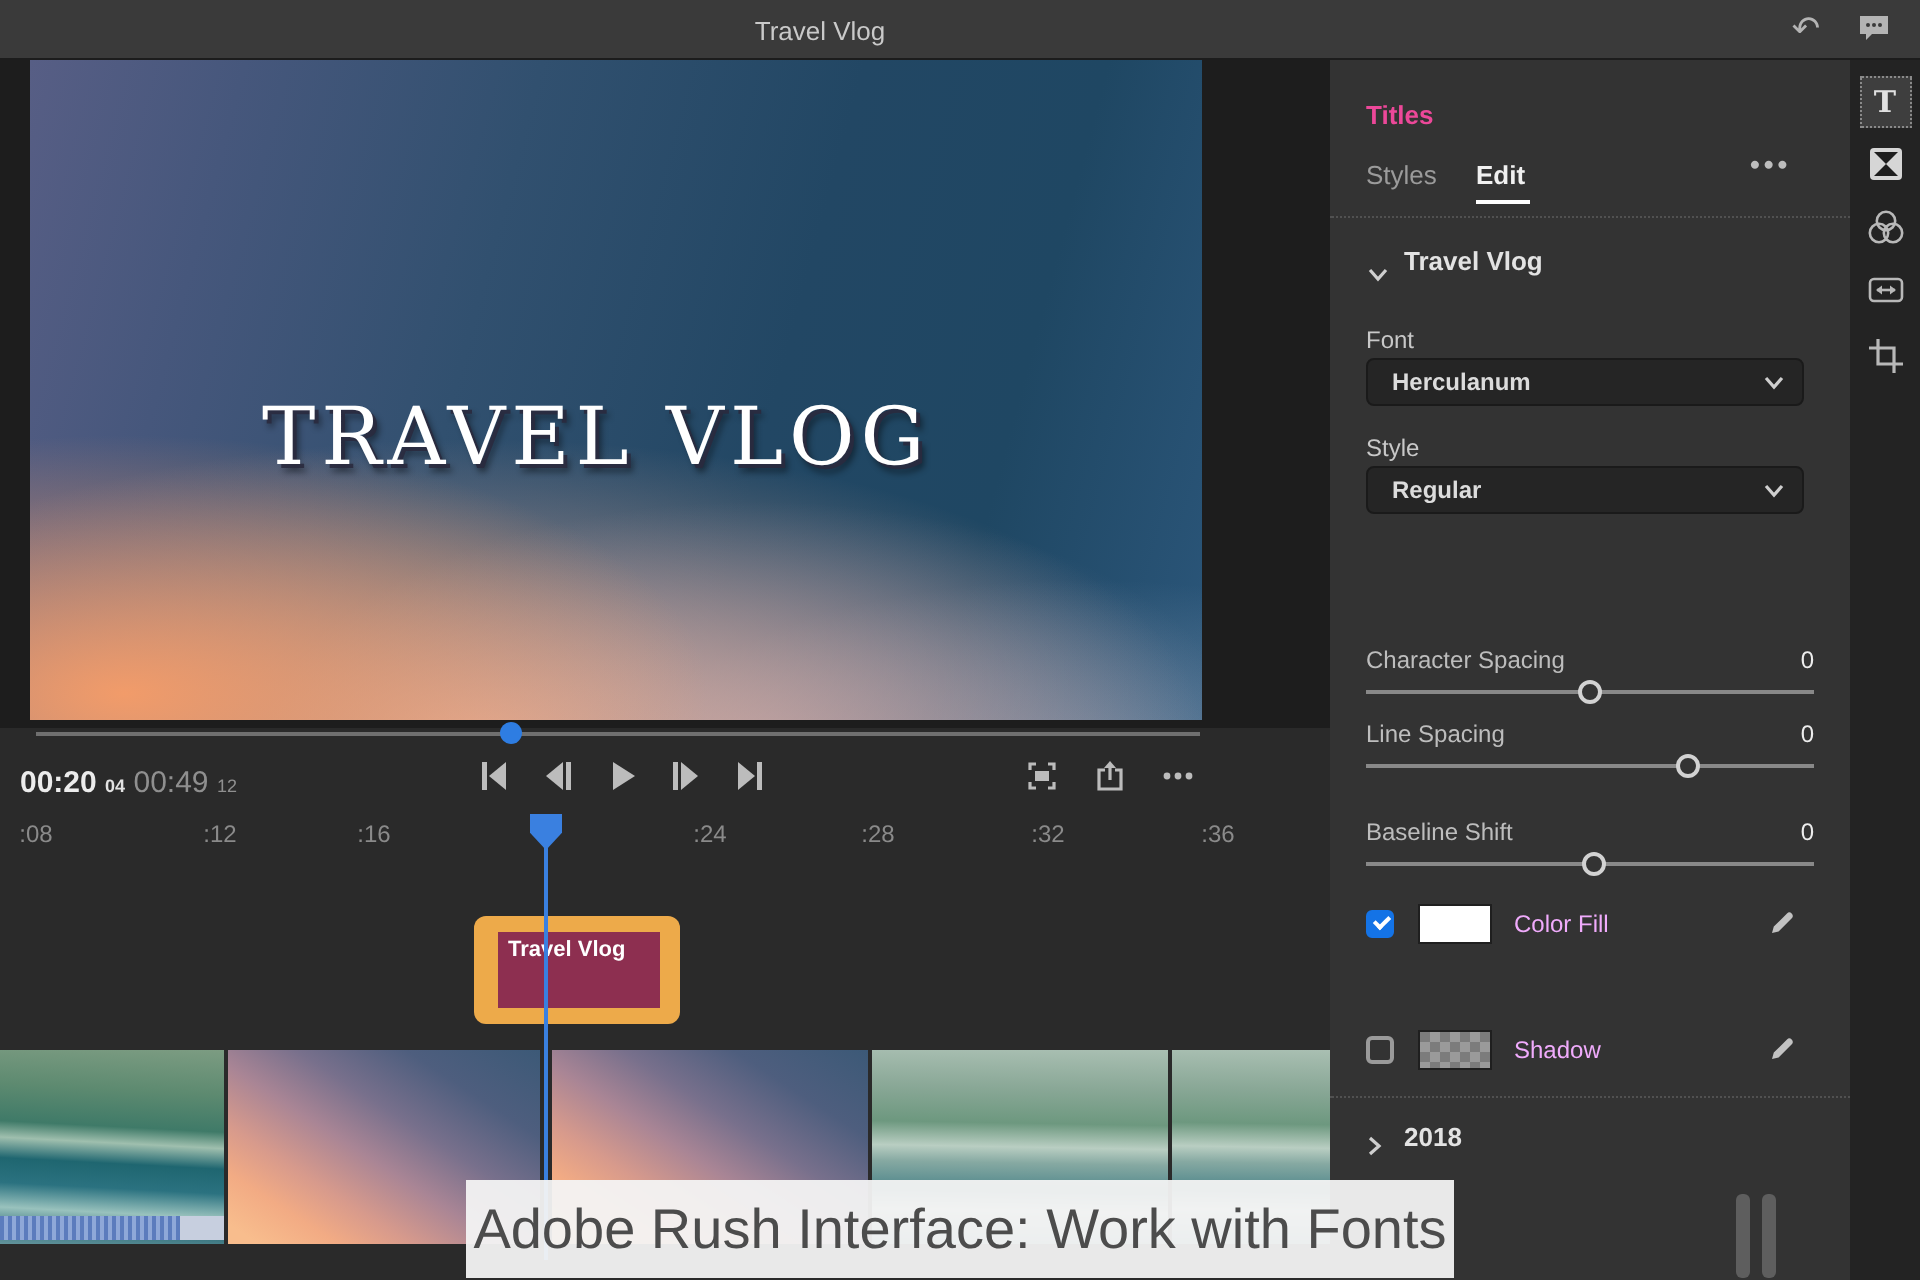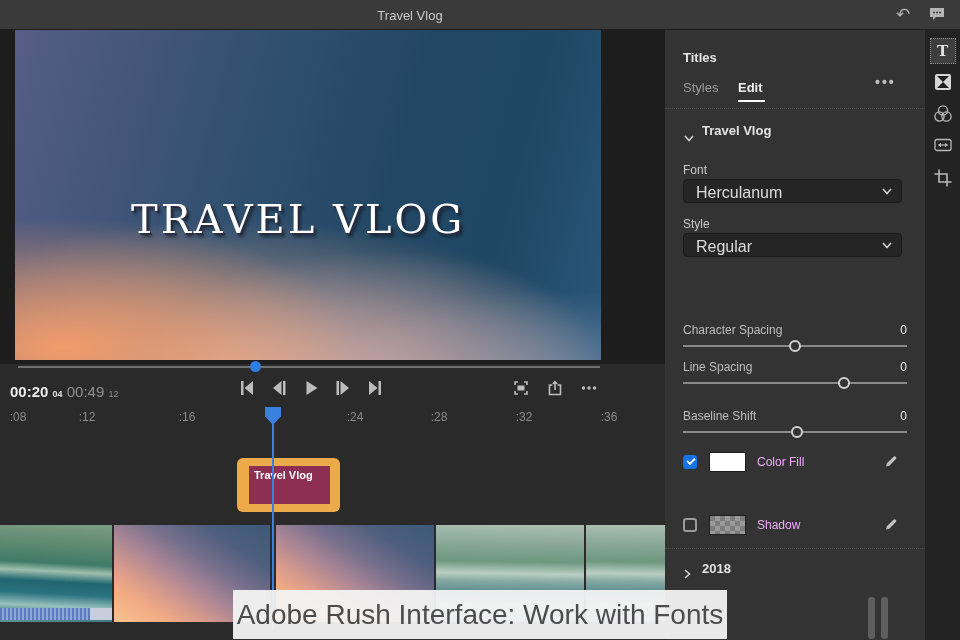--- a/index.html
+++ b/index.html
@@ -66,33 +66,33 @@
       background-image:repeating-linear-gradient(90deg, #5c7cbd 0 2px, rgba(0,0,0,0) 2px 4px); }
   .waveform-tail { position:absolute; right:0; bottom:2px; width:22px; height:12px; background:#c7cfdf; }
 
   
   .caption { position:absolute; left:233px; top:590px; width:494px; height:49px;
       background:rgba(243,243,243,0.95); z-index:30; text-align:center; }
   .caption span { font-size:28px; color:#4c4c4c; line-height:50px; }
 
   
   .panel { position:absolute; left:665px; top:30px; width:260px; height:610px; background:#333333; }
-  .panel-title { position:absolute; left:18px; top:20px; font-size:13px; font-weight:700; color:#e5e5e5; }
+  .panel-title { position:absolute; left:18px; top:20px; font-size:13px; font-weight:700; color:#ec4899; }
   .tab { position:absolute; top:50px; font-size:13px; color:#9b9b9b; cursor:default; }
   .tab.active { color:#f0f0f0; font-weight:700; }
   .tab-underline { position:absolute; left:73px; top:70px; width:27px; height:2px; background:#ffffff; }
   .panel-more { position:absolute; left:210px; top:44px; letter-spacing:2px; color:#bdbdbd;
       font-size:14px; font-weight:700; }
   .pdiv { position:absolute; left:0; width:260px; border-top:1px dotted #515151; }
   .sec-chevron { position:absolute; left:19px; }
   .sec-label { position:absolute; left:37px; font-size:13px; font-weight:700; color:#e3e3e3; }
   .field-label { position:absolute; left:18px; font-size:12px; color:#c8c8c8; }
   .select { position:absolute; left:18px; width:219px; height:24px; background:#252525;
       border:1px solid #1a1a1a; border-radius:4px; }
-  .select span { position:absolute; left:12px; top:4px; font-size:16px; font-weight:400; color:#dcdcdc; }
+  .select span { position:absolute; left:12px; top:4px; font-size:12px; font-weight:700; color:#dcdcdc; }
   .select svg { position:absolute; right:9px; top:8px; }
 
   .srow { position:absolute; left:18px; width:224px; height:42px; }
   .slabel { position:absolute; left:0; top:0; font-size:12px; color:#bdbdbd; }
   .svalue { position:absolute; right:0; top:0; font-size:12px; color:#ededed; }
   .strack { position:absolute; left:0; right:0; top:22px; height:2px; background:#898989; }
   .sthumb { position:absolute; top:1px; width:12px; height:12px; border:2px solid #d2d2d2;
       border-radius:50%; background:#333333; transform:translate(-50%,-50%); }
 
   .crow { position:absolute; left:18px; width:224px; height:22px; }
@@ -201,21 +201,21 @@
     </div>
     <div class="tr-btn" style="left:580px;">
       <svg width="18" height="18" viewBox="0 0 18 18">
         <circle cx="3.5" cy="9" r="1.7" fill="#bcbcbc"></circle>
           <circle cx="9" cy="9" r="1.7" fill="#bcbcbc"></circle>
           <circle cx="14.5" cy="9" r="1.7" fill="#bcbcbc"></circle>
         </svg>
     </div>
 
     <span class="tick" style="left:18px;">:08</span>
-    <span class="tick" style="left:87px;">:12</span>
+    <span class="tick" style="left:110px;">:12</span>
     <span class="tick" style="left:187px;">:16</span>
     <span class="tick" style="left:355px;">:24</span>
     <span class="tick" style="left:439px;">:28</span>
     <span class="tick" style="left:524px;">:32</span>
     <span class="tick" style="left:609px;">:36</span>
 
     <div class="playhead"></div>
     <div class="playhead-line"></div>
 
     <div class="title-clip">

